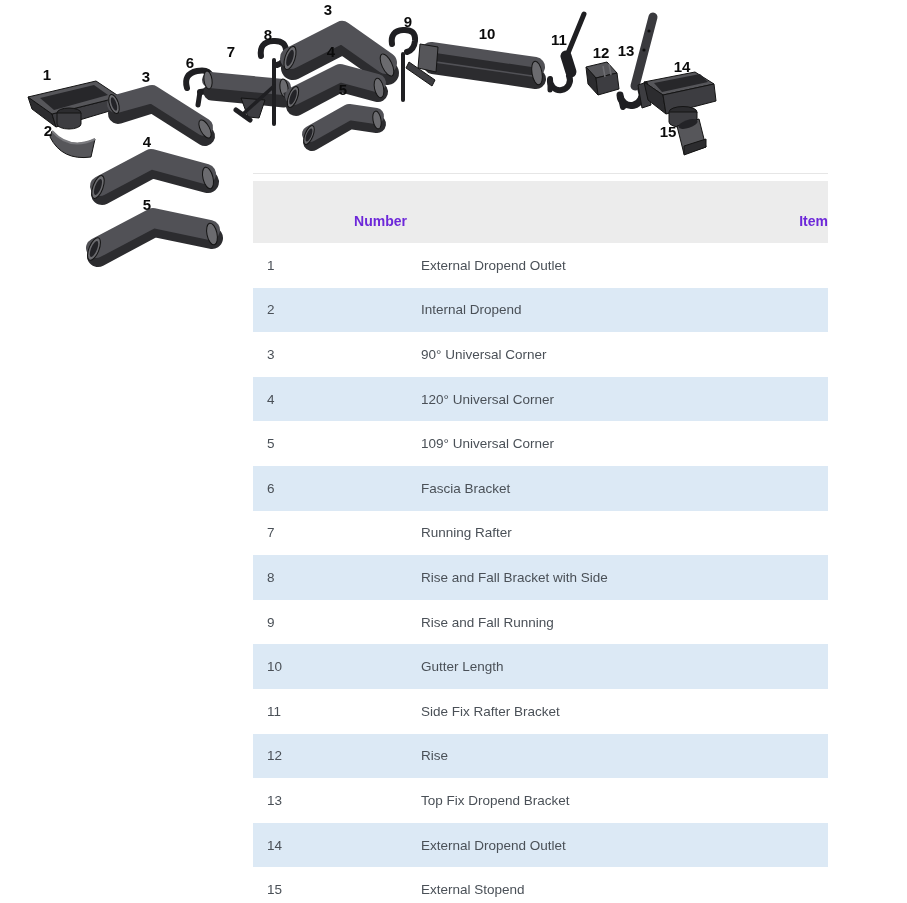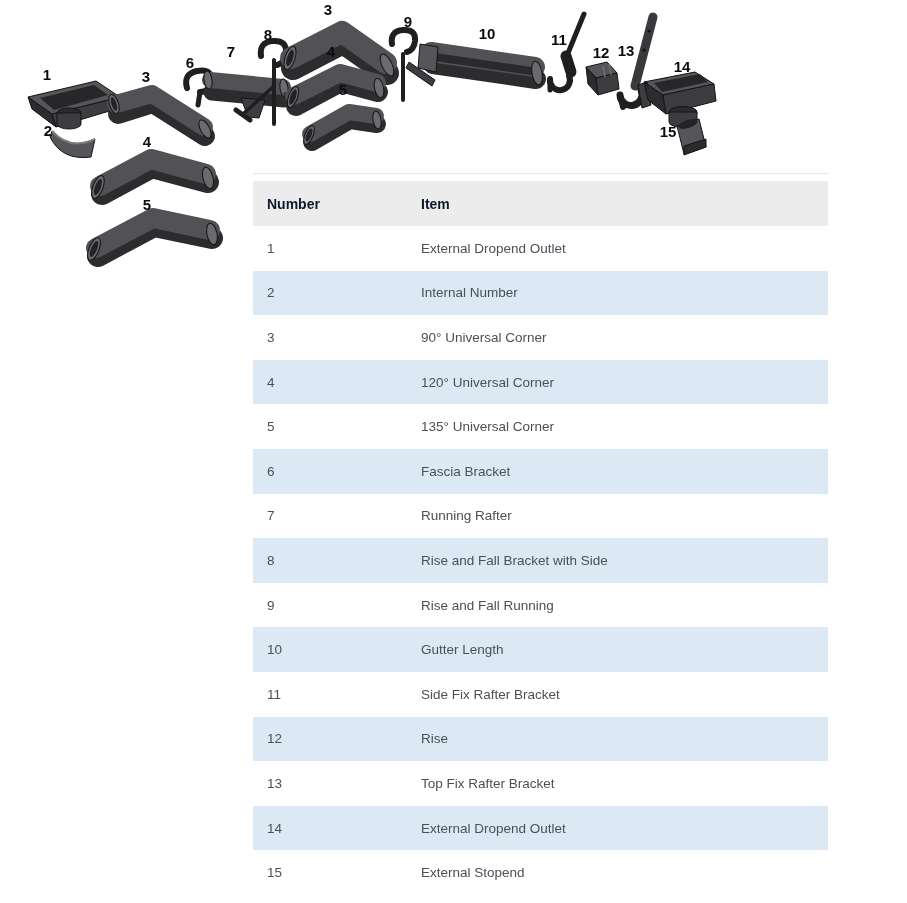--- a/index.html
+++ b/index.html
@@ -15,22 +15,22 @@
   .dark{fill:#2c2c2f;stroke:#141414;stroke-width:1;}
   .mid{fill:#3d3d41;stroke:#141414;stroke-width:1;}
   .light{fill:#56565a;stroke:#141414;stroke-width:1;}
   .rim{fill:#6b6b6f;stroke:#141414;stroke-width:1;}
 
   
   .table-top-line{position:absolute;left:253px;top:173px;width:575px;height:1px;background:#e6e6e6;}
   table.parts-table{position:absolute;left:253px;top:181px;width:575px;border-collapse:collapse;
         table-layout:fixed;font-size:13.5px;color:#4a5057;}
   table.parts-table col.col-number{width:154px;}
-  table.parts-table th{height:45px;background:#ececec;font-size:14px;font-weight:bold;color:#0f172a;
-        text-align:left;vertical-align:middle;padding:0 0 0 14px;}
+  table.parts-table th{height:45px;background:#ececec;font-size:14px;font-weight:bold;color:#6d28d9;
+        text-align:right;vertical-align:middle;padding:17px 0 0 14px;}
   table.parts-table td{height:44.6px;vertical-align:middle;padding:0 0 0 14px;}
   table.parts-table tbody tr:nth-child(even){background:#dce9f5;}
 </style>
 </head>
 <body>
 
 <div class="page">
 
   <svg class="diagram" width="907" height="280" viewBox="0 0 907 280">
 
@@ -203,33 +203,33 @@
         <th>Item</th>
       </tr>
     </thead>
     <tbody>
         <tr>
       <td>1</td>
       <td>External Dropend Outlet</td>
     </tr>
         <tr>
       <td>2</td>
-      <td>Internal Number</td>
+      <td>Internal Dropend</td>
     </tr>
         <tr>
       <td>3</td>
       <td>90° Universal Corner</td>
     </tr>
         <tr>
       <td>4</td>
       <td>120° Universal Corner</td>
     </tr>
         <tr>
       <td>5</td>
-      <td>135° Universal Corner</td>
+      <td>109° Universal Corner</td>
     </tr>
         <tr>
       <td>6</td>
       <td>Fascia Bracket</td>
     </tr>
         <tr>
       <td>7</td>
       <td>Running Rafter</td>
     </tr>
         <tr>
@@ -247,21 +247,21 @@
         <tr>
       <td>11</td>
       <td>Side Fix Rafter Bracket</td>
     </tr>
         <tr>
       <td>12</td>
       <td>Rise</td>
     </tr>
         <tr>
       <td>13</td>
-      <td>Top Fix Rafter Bracket</td>
+      <td>Top Fix Dropend Bracket</td>
     </tr>
         <tr>
       <td>14</td>
       <td>External Dropend Outlet</td>
     </tr>
         <tr>
       <td>15</td>
       <td>External Stopend</td>
     </tr>
       </tbody>

